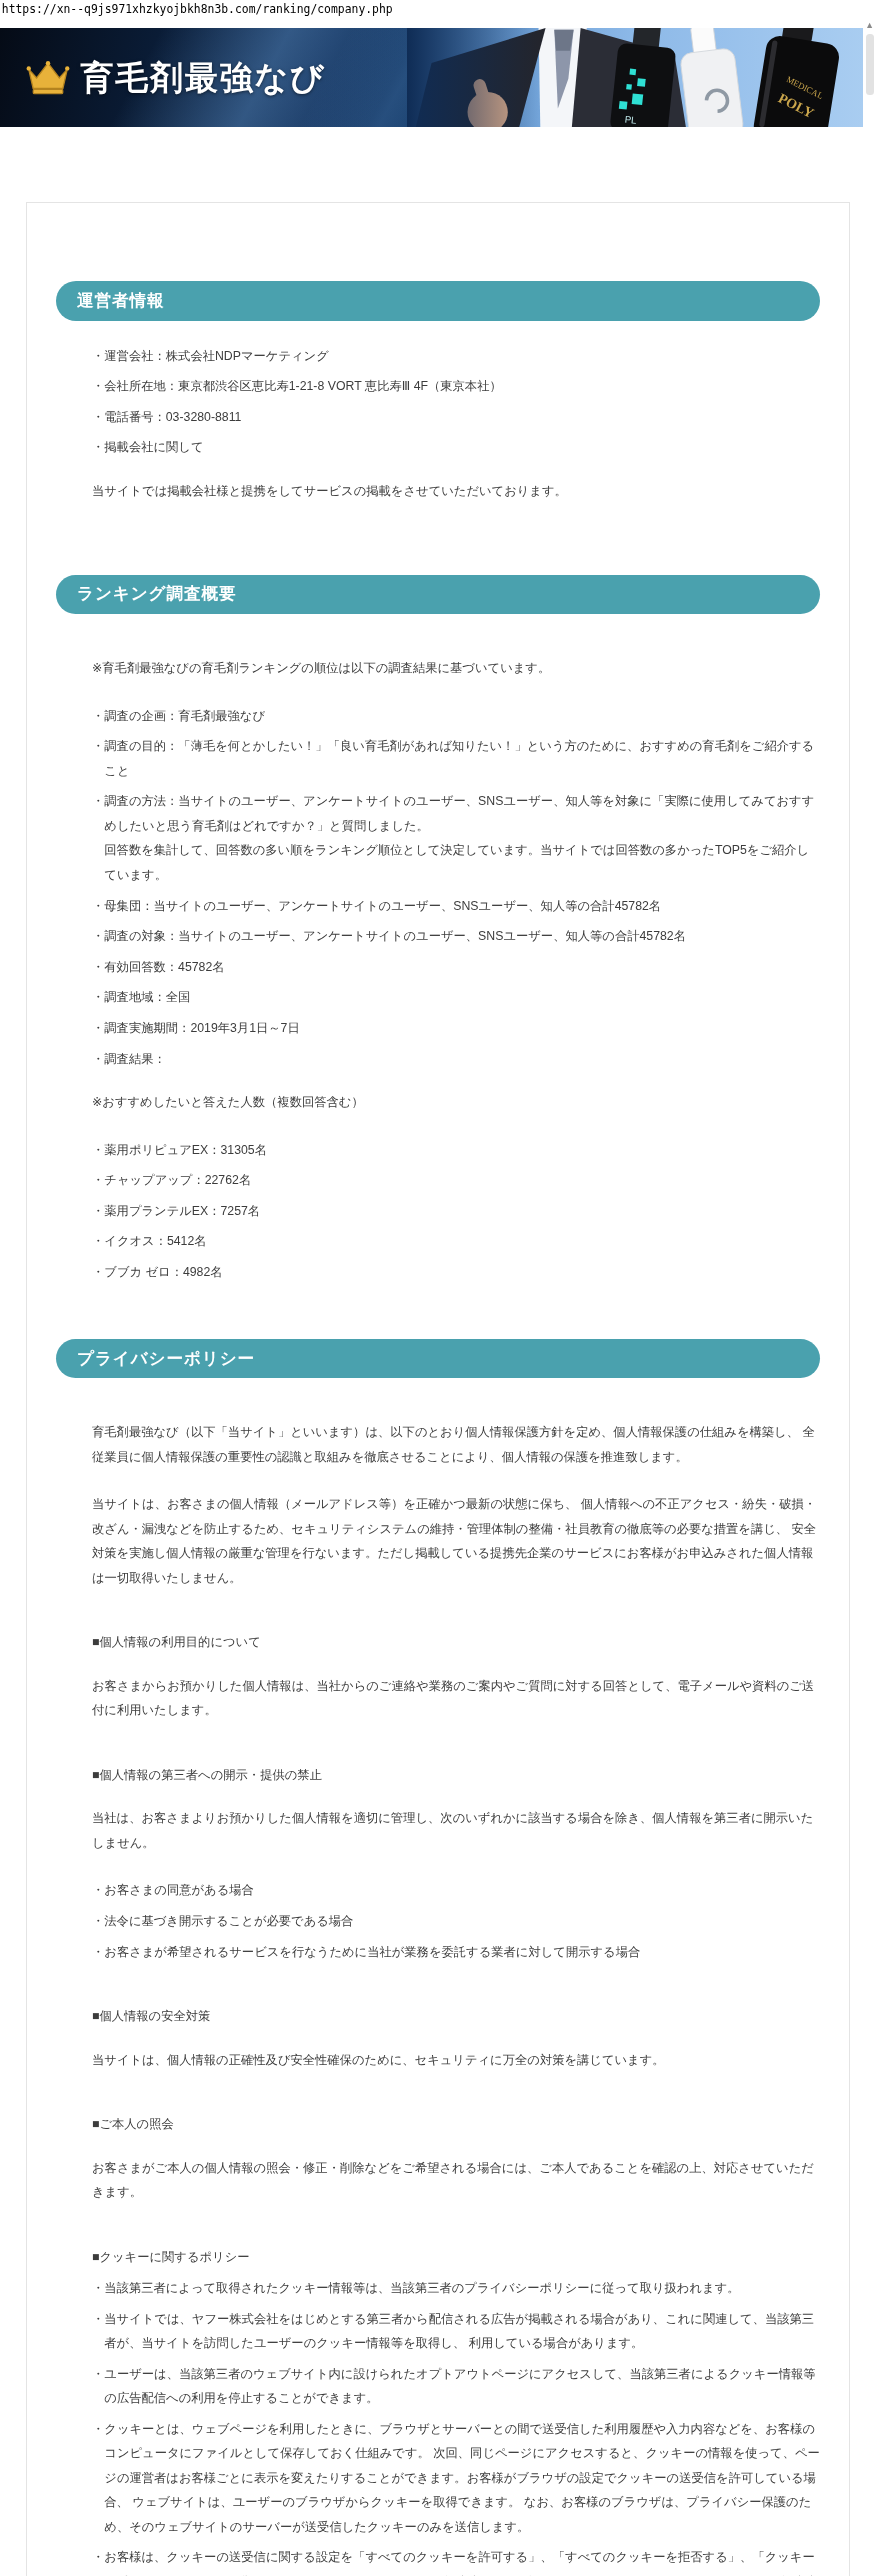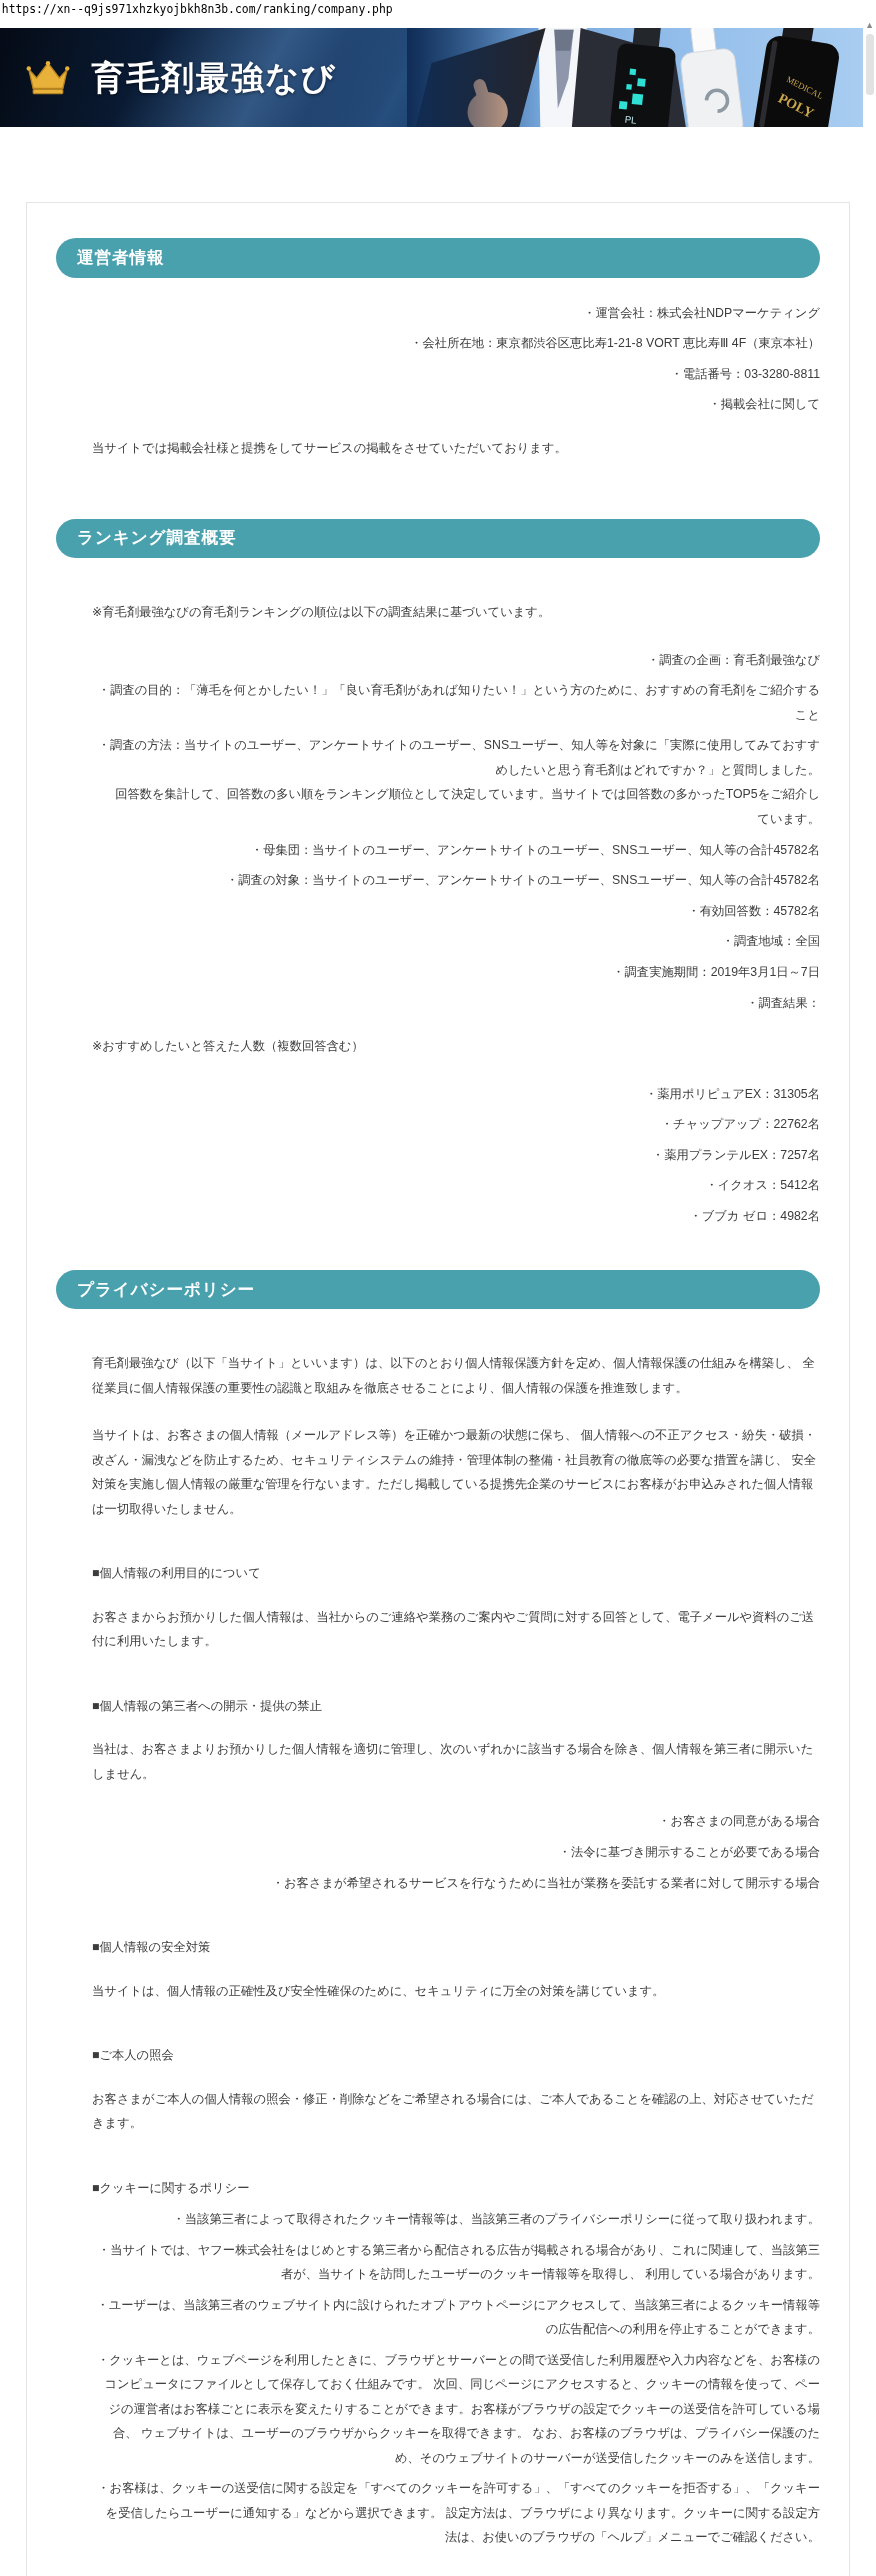--- a/index.html
+++ b/index.html
@@ -23,21 +23,21 @@
   }
   .banner .streak1,.banner .streak2 {
     position:absolute; background:linear-gradient(90deg,rgba(90,150,220,0),rgba(120,180,240,.35),rgba(90,150,220,0));
     width:228px; height:263px; top:-79px; transform:rotate(28deg);
   }
   .banner .streak1 { left:149px; }
   .banner .streak2 { left:333px; width:140px; opacity:.6; }
   .banner-photo { position:absolute; right:0; top:0; height:99px; width:456px; }
   .site-title-row {
     position:absolute; left:24.5px; top:50%; transform:translateY(-50%);
-    display:flex; align-items:center; gap:21px; z-index:3;
+    display:flex; align-items:center; gap:10px; z-index:3;
   }
   .site-title {
     color:#fff; font-size:33px; font-weight:bold; letter-spacing:1.8px;
     text-shadow:0 1.8px 3.5px rgba(0,0,0,.55);
   }
   
   .scrollbar {
     position:absolute; top:19px; right:0; width:13px; height:99px;
   }
   .scrollbar .arrow { color:#8a8a8a; font-size:8.8px; text-align:center; line-height:12.3px; }
@@ -47,24 +47,24 @@
   
   .card {
     margin:0 26px; background:#fff; border:0.9px solid #e4e4e4;
     padding:35px 29px 40px 29px; width:824px;
   }
   .sec-title {
     background:#4aa1ae; color:#fff; font-size:16.6px; font-weight:bold;
     padding:8.8px 21px; border-radius:21px; letter-spacing:0.9px;
   }
   .sec-body { padding:23px 0 5.3px 36px; font-size:12.3px; }
-  .card-section { margin-bottom:30px; }
+  .card-section { margin-bottom:30px;margin-top:43px; }
   .li {
     line-height:24.5px; margin-bottom:6.1px;
-    padding-left:12.3px; text-indent:-12.3px; white-space:pre-line;text-align:right;
+    padding-left:12.3px; text-indent:-12.3px; white-space:pre-line;
   }
   .para { line-height:24.5px; margin:19px 0 23px; white-space:pre-line; }
   .subhead { line-height:24.5px; margin:40px 0 7px; font-size:12.3px; font-weight:normal; }
 </style>
 </head>
 <body>
 
 <div class="url-line">https://xn--q9js971xhzkyojbkh8n3b.com/ranking/company.php</div>
 
 <header class="banner">

